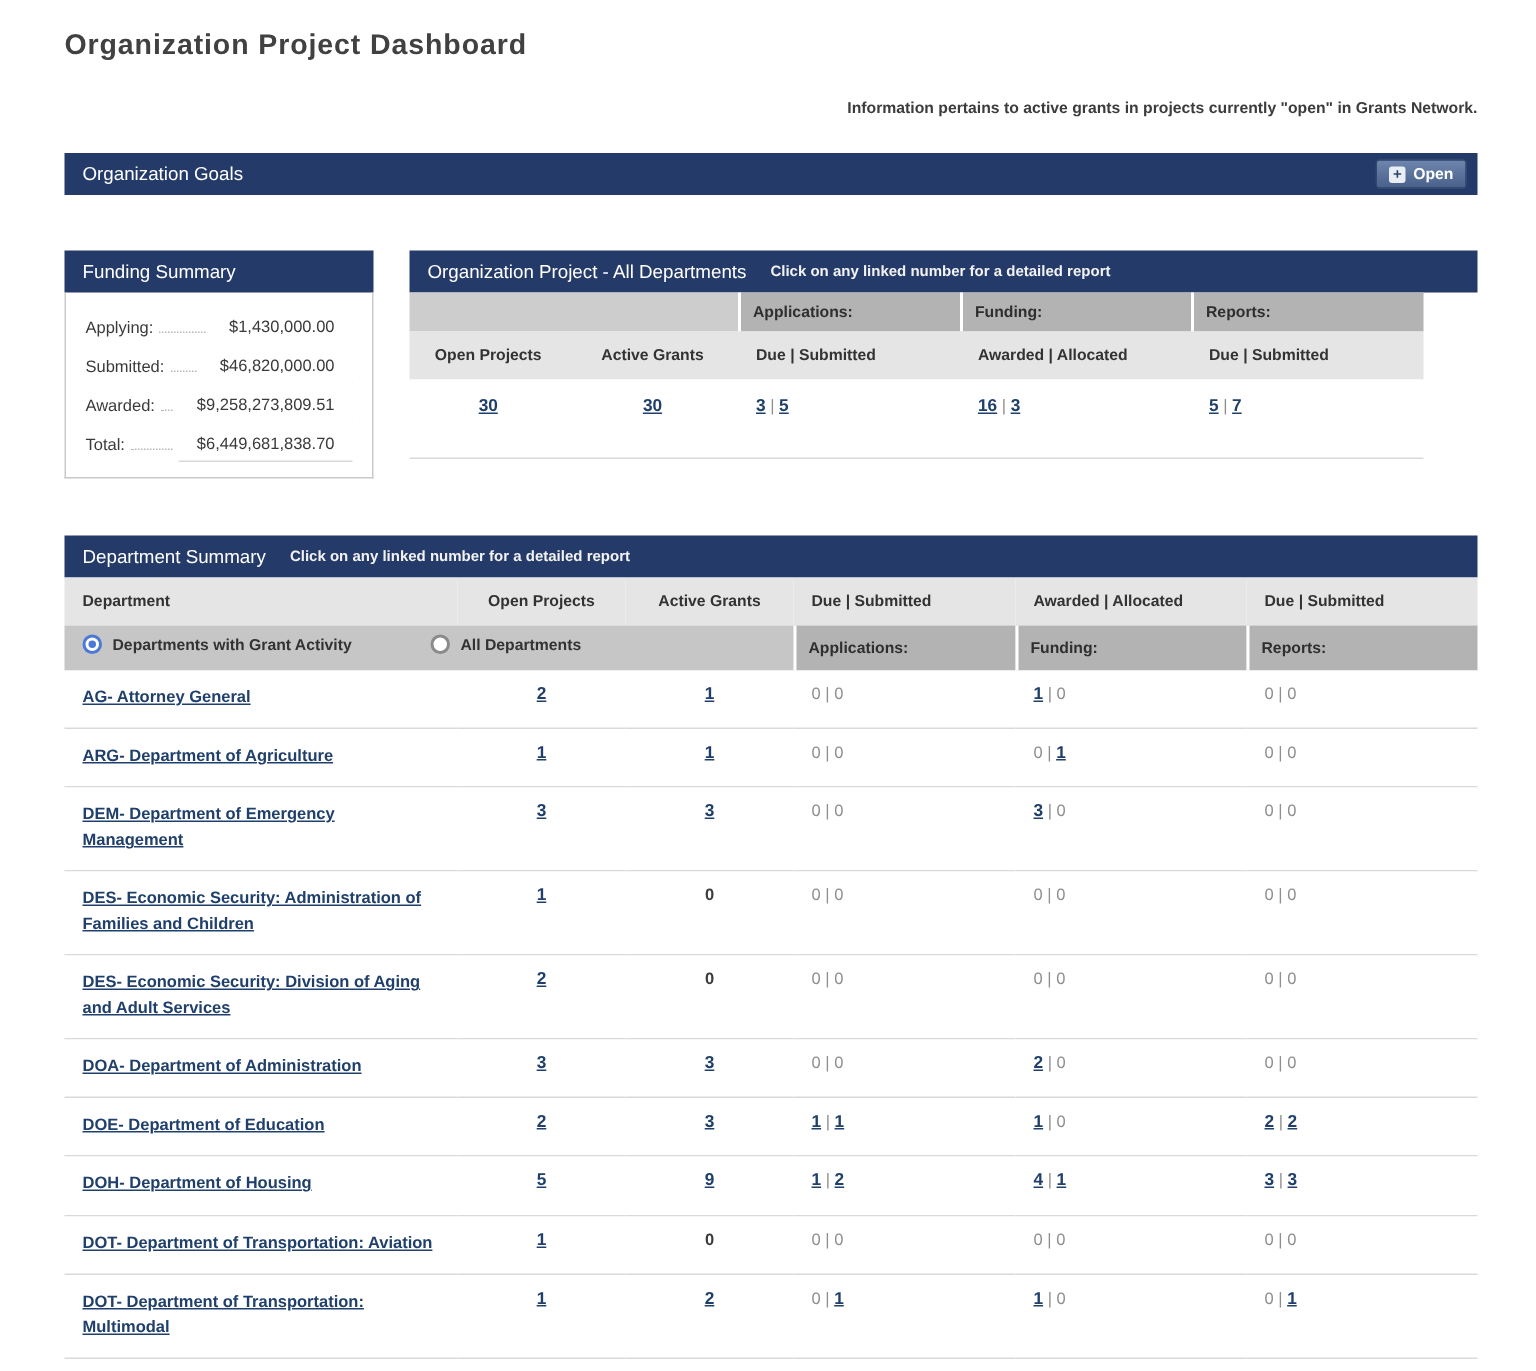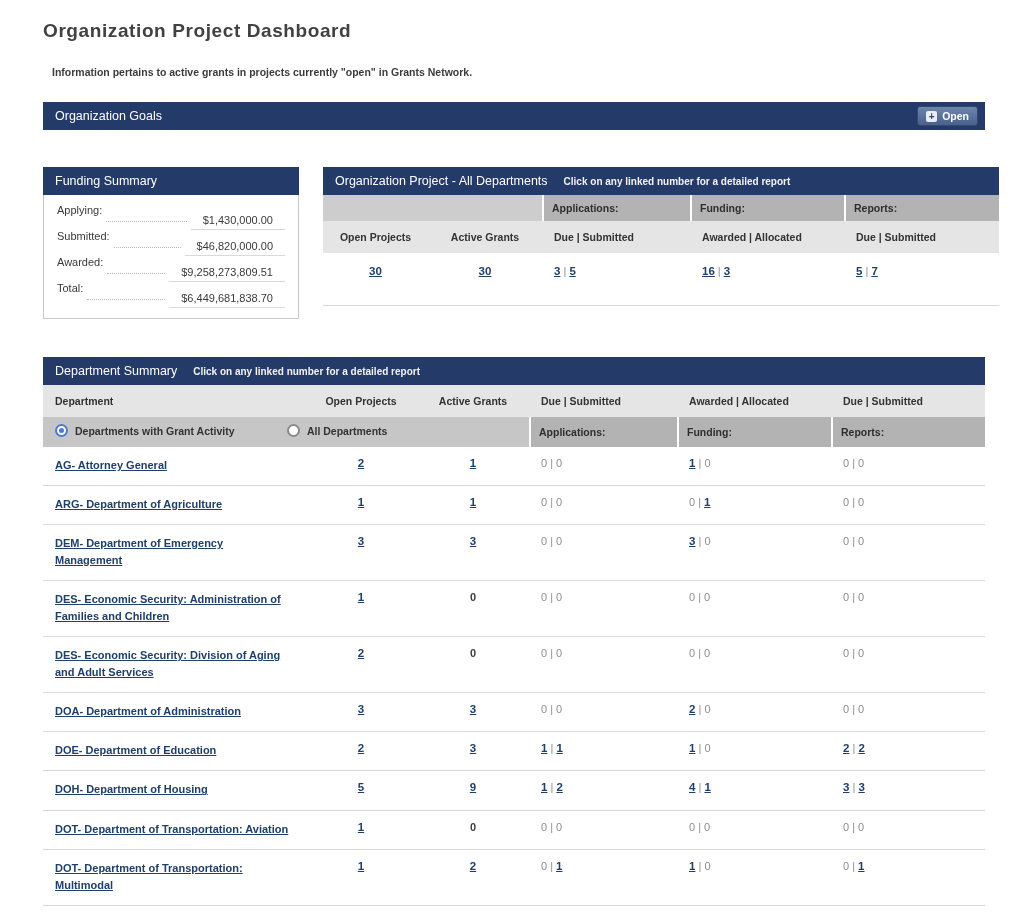--- a/index.html
+++ b/index.html
@@ -4,43 +4,43 @@
 <style>
   html,body{margin:0;padding:0;}
   body{
     width:1024px;height:914px;overflow:hidden;background:#fff;position:relative;
     font-family:"Liberation Sans","DejaVu Sans",sans-serif;color:#3a3a3a;
     -webkit-font-smoothing:antialiased;
   }
   .page{padding:20px 39px 0 43px;}
 
   .page-title{font-size:19px;font-weight:600;letter-spacing:.6px;color:#414141;}
-  .subtitle{font-size:10.5px;font-weight:600;color:#3c3c3c;margin:24px 0 0 9px;}
+  .subtitle{font-size:10.5px;font-weight:600;color:#3c3c3c;margin:24px 0 0 9px;text-align:right;}
 
   
   .bar{background:#243a68;color:#fff;display:flex;align-items:center;height:28px;padding:0 7px 0 12px;}
   .bar-title{font-size:12.5px;font-weight:400;}
   .bar-note{font-size:10px;font-weight:700;margin-left:16px;color:#f2f2f2;}
   .goals-bar{margin-top:24px;justify-content:space-between;}
   .open-btn{
     display:flex;align-items:center;gap:5px;cursor:pointer;
     background:linear-gradient(#6e86ad,#49618b);border:1px solid #33486e;border-radius:3px;
     color:#fff;font-size:10.5px;font-weight:600;padding:3px 8px;font-family:inherit;
   }
   .plus-badge{
     display:inline-block;width:11px;height:11px;border-radius:2px;background:#e9edf4;
     color:#2c4470;font-size:10px;line-height:11px;text-align:center;font-weight:700;
   }
 
   .top-row{display:flex;gap:24px;margin-top:37px;align-items:flex-start;}
 
   
-  .funding-panel{width:256px;flex:none;}
+  .funding-panel{width:206px;flex:none;}
   .funding-body{border:1px solid #c9c9c9;border-top:none;padding:9px 13px 10px;}
-  .fs-row{display:flex;height:26px;font-size:11px;color:#3a3a3a;}
+  .fs-row{display:flex;align-items:flex-end;height:26px;font-size:11px;color:#3a3a3a;}
   .fs-row .lbl{white-space:nowrap;padding-bottom:5px;}
   .fs-row .leader{flex:1;border-bottom:1px dotted #b7b7b7;margin:0 4px 8px;}
   .fs-row .val{white-space:nowrap;padding-bottom:5px;}
 
   
   table{border-collapse:separate;border-spacing:0;table-layout:fixed;}
   .org-panel{flex:1;}
   .org-table{width:676px;}
   .dept-panel{margin-top:38px;}
   .dept-table{width:942px;}

